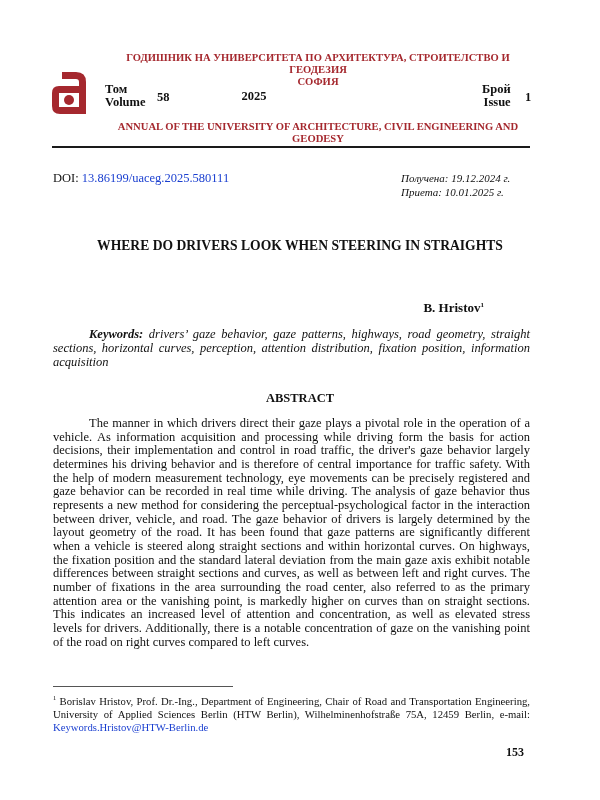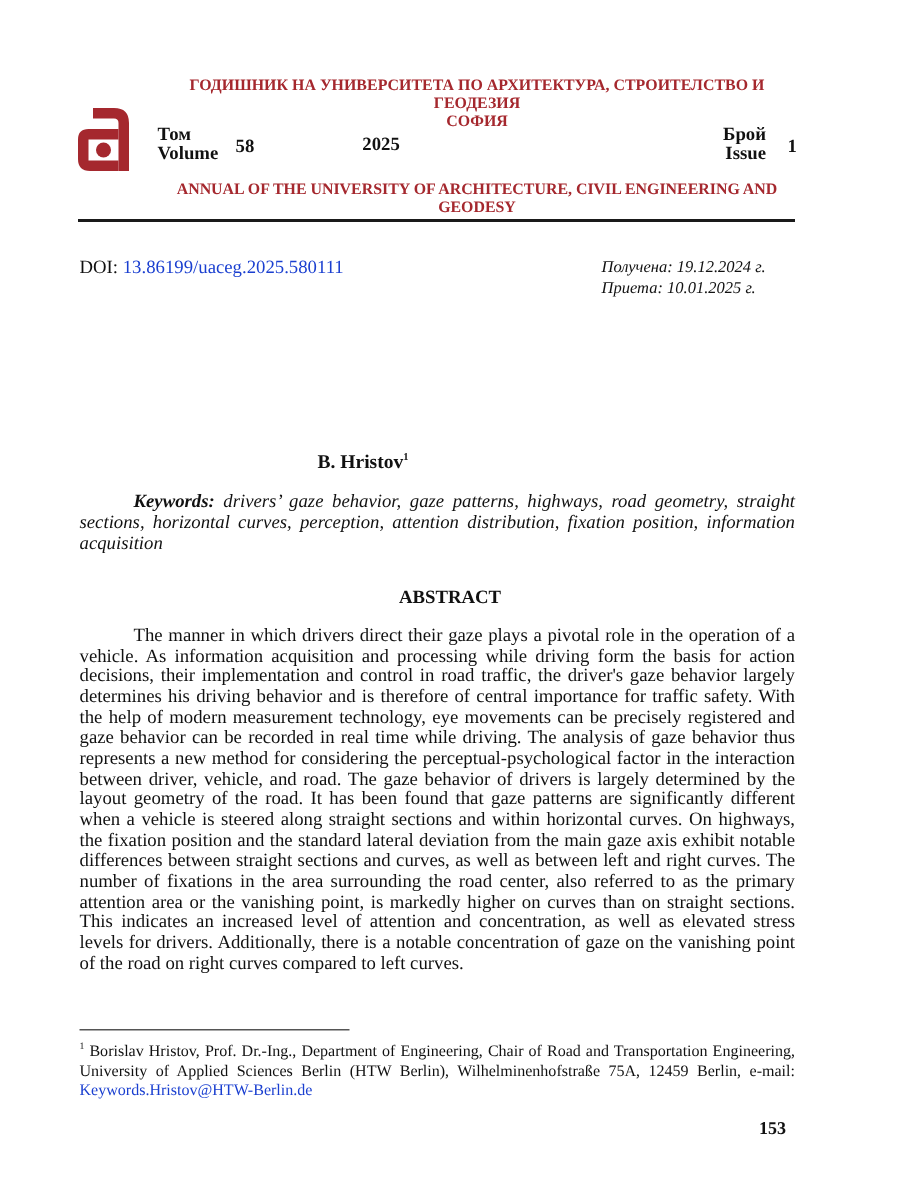--- a/index.html
+++ b/index.html
@@ -25,21 +25,21 @@
     .iss-label { left: 482px; top: 83px; font-size: 12.5px; font-weight: bold; line-height: 13px; text-align: right; }
     .iss-num { left: 525px; top: 90px; font-size: 12.5px; font-weight: bold; }
     .rule { left: 52px; width: 478px; top: 146px; height: 2px; background: #1a1a1a; }
     .doi { left: 53px; top: 171px; font-size: 12.5px; }
     .doi a { color: #1a3fd0; text-decoration: none; }
     .dates { left: 401px; top: 171px; font-size: 11px; font-style: italic; line-height: 14px; }
     .title {
       left: 40px; width: 520px; top: 238px; text-align: center;
       font-size: 13.6px; font-weight: bold; line-height: 15.5px;
     }
-    .author { left: 0; width: 484px; top: 300px; text-align: center; font-size: 13px; font-weight: bold; }
+    .author { left: 0; width: 484px; top: 300px; text-align: right; font-size: 13px; font-weight: bold; }
     sup { font-size: 7px; vertical-align: super; line-height: 0; }
     .keywords {
       left: 53px; width: 477px; top: 327px; font-size: 12.5px; line-height: 14px;
       text-align: justify; font-style: italic;
     }
     .keywords b { font-style: italic; }
     .abs-head { left: 0; width: 600px; top: 391px; text-align: center; font-size: 12.5px; font-weight: bold; }
     .abstract {
       left: 53px; width: 477px; top: 417px; font-size: 12.5px; line-height: 13.65px;
       text-align: justify; text-indent: 36px;
@@ -90,20 +90,21 @@
 
 <div class="abs doi">
   <span>DOI: </span><a>13.86199/uaceg.2025.580111</a>
 </div>
 <div class="abs dates">
   <div>Получена: 19.12.2024 г.</div>
   <div>Приета: 10.01.2025 г.</div>
 </div>
 
 <div class="abs title">
+  <div>WHERE DO DRIVERS LOOK WHEN STEERING IN STRAIGHTS</div>
 </div>
 
 <div class="abs author">
   <span>B. Hristov</span><sup>1</sup>
 </div>
 
 <div class="abs keywords">
   <span style="display:inline-block;width:36px"></span><b>Keywords:</b><span> drivers’ gaze behavior, gaze patterns, highways, road geometry, straight sections, horizontal curves, perception, attention distribution, fixation position, information acquisition</span>
 </div>
 

